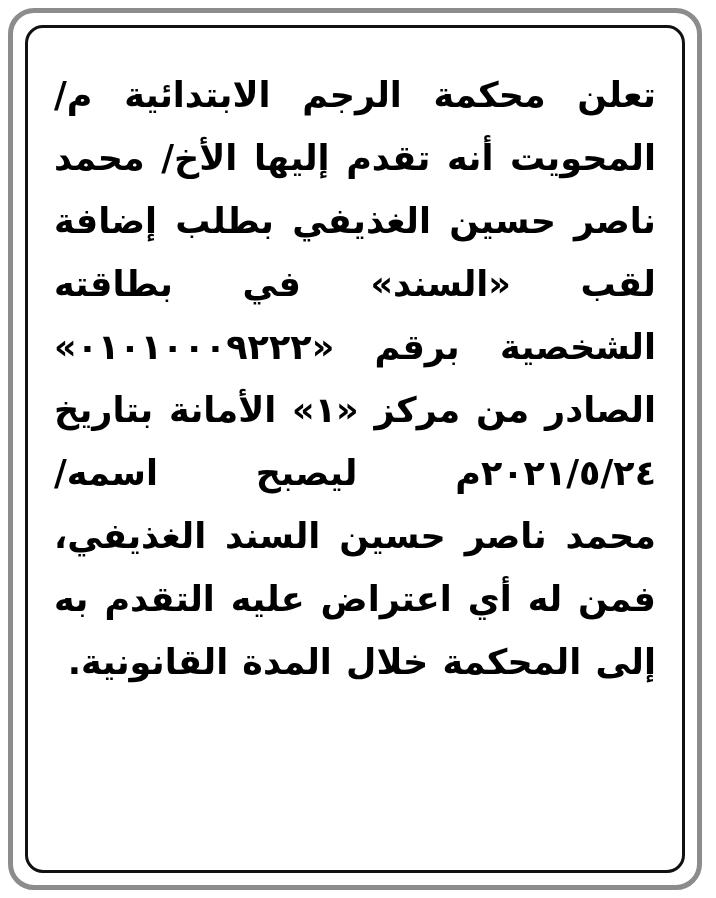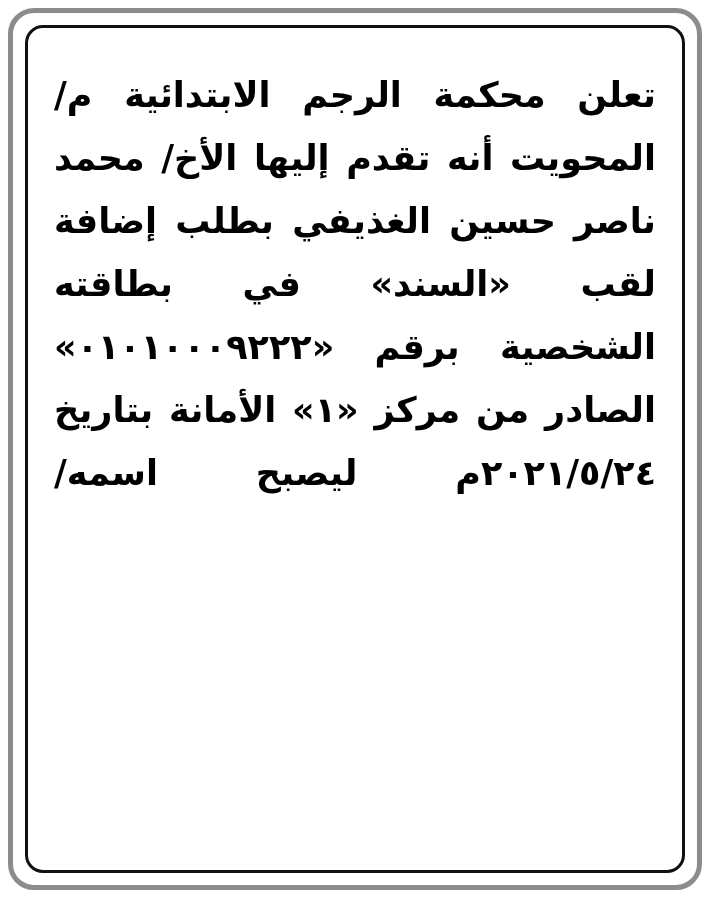--- a/index.html
+++ b/index.html
@@ -66,16 +66,17 @@
   }
 </style>
 </head>
 <body>
 
 <div class="page">
   <div class="notice-frame">
     <div class="notice-inner">
       <div class="notice-body">
         <p>تعلن محكمة الرجم الابتدائية م/ المحويت أنه تقدم إليها الأخ/ محمد ناصر حسين الغذيفي بطلب إضافة لقب «السند» في بطاقته الشخصية برقم «٠١٠١٠٠٠٩٢٢٢» الصادر من مركز «١» الأمانة بتاريخ ٢٠٢١/٥/٢٤م ليصبح اسمه/</p>
+        <p class="tail">محمد ناصر حسين السند الغذيفي، فمن له أي اعتراض عليه التقدم به إلى المحكمة خلال المدة القانونية.</p>
       </div>
     </div>
   </div>
 </div>
 
 </body></html>

